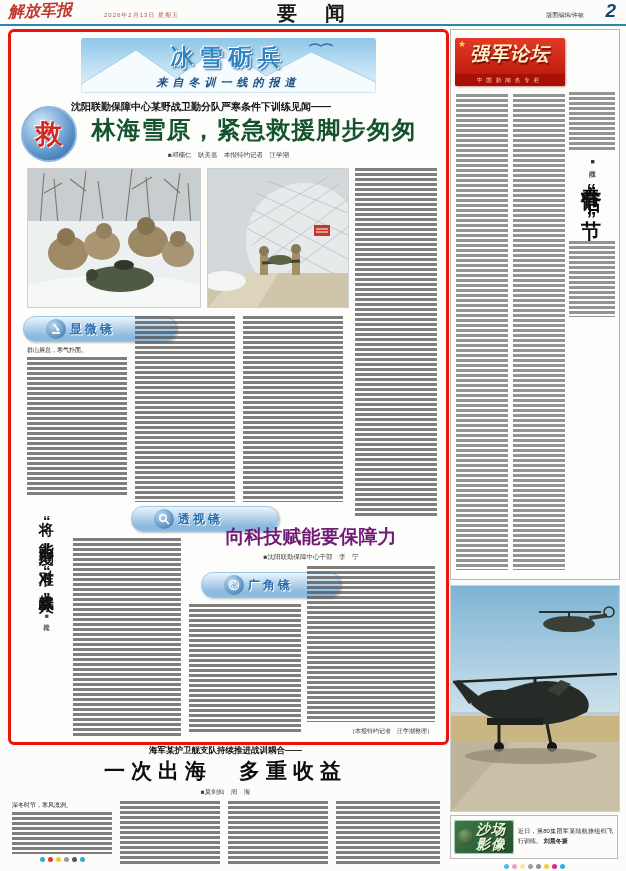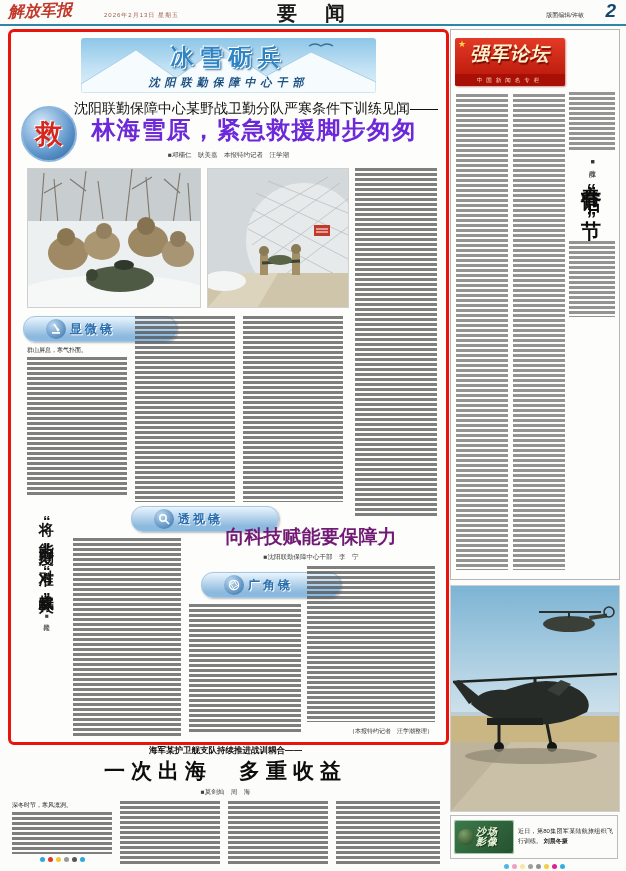--- a/index.html
+++ b/index.html
@@ -24,27 +24,27 @@
   
   #mainbox{left:8px;top:29px;width:435px;height:710px;border:3px solid #e8150c;border-radius:6px;background:#fdfdfb;}
   #banner{left:70px;top:6px;width:295px;height:55px;border-radius:3px;overflow:hidden;
           background:linear-gradient(180deg,#8ec6e8 0%,#c2e2f4 55%,#e3f2fb 100%);text-decoration:underline;}
   #banner svg{position:absolute;left:0;top:0;}
   .banner-title{position:absolute;left:0;top:4px;width:100%;text-align:center;font-size:23px;font-weight:bold;
           color:#2f85c4;letter-spacing:6px;
           text-shadow:1px 1px 0 #fff,-1px -1px 0 #fff,2px 2px 2px #1a5d8f;}
   .banner-sub{position:absolute;left:0;bottom:3px;width:100%;text-align:center;font-size:11px;font-weight:bold;
           font-style:italic;color:#1a4f80;letter-spacing:5px;text-shadow:1px 1px 0 #eef7fd;}
-  .kicker{left:60px;top:68px;width:370px;text-align:center;font-size:14px;font-weight:normal;color:#111;}
+  .kicker{left:60px;top:68px;width:370px;font-size:10px;font-weight:bold;color:#111;}
   #rescue-badge{left:10px;top:74px;width:52px;height:52px;border-radius:50%;
           background:radial-gradient(circle at 35% 30%,#d6eafa,#5b93c9 62%,#2a5f93);
           border:2px solid #8db6dd;display:flex;align-items:center;justify-content:center;}
   #rescue-badge span{font-size:27px;font-weight:bold;color:#d4281e;
           text-shadow:1px 1px 0 #fff,-1px -1px 0 #fff;font-family:"DejaVu Serif",serif;}
-  .headline{left:56px;top:82px;width:374px;text-align:center;font-size:24px;font-weight:bold;color:#6d28d9;letter-spacing:1px;}
+  .headline{left:56px;top:82px;width:374px;text-align:center;font-size:24px;font-weight:bold;color:#14532d;letter-spacing:1px;}
   .byline{left:0;top:119px;width:435px;text-align:center;font-size:6.5px;color:#444;}
   .photo{border:1px solid #cfcfcf;overflow:hidden;background:#dde2e4;}
   #photo1{left:16px;top:136px;width:172px;height:138px;}
   #photo2{left:196px;top:136px;width:140px;height:138px;}
   
   .label-pill{height:24px;border-radius:12px;display:flex;align-items:center;
           background:linear-gradient(180deg,#eaf5fd,#8cb9de 80%);border:1px solid #a3c6e2;box-shadow:1px 1px 2px #bbb;padding-left:20px;}
   .label-pill .ic{width:20px;height:20px;border-radius:50%;margin:0 4px 0 2px;flex:0 0 auto;
           background:radial-gradient(circle at 35% 30%,#bcd9f0,#2f6da8);display:flex;align-items:center;justify-content:center;}
   .label-pill .tx{font-size:12px;font-weight:bold;color:#2a6fae;letter-spacing:3px;
@@ -79,21 +79,21 @@
   .dot{display:inline-block;width:5px;height:5px;border-radius:50%;margin:0 1.5px;}
 
   
   #photofeat{left:450px;top:585px;width:168px;}
   #heli{position:relative;width:168px;height:225px;border:1px solid #cfcfcf;overflow:hidden;background:#9cc3da;}
   #capbox{position:relative;margin-top:3px;width:166px;height:42px;border:1px solid #bbb;display:flex;align-items:center;}
   #sc-badge{width:60px;height:34px;margin-left:3px;flex:0 0 auto;border-radius:3px;position:relative;
           background:linear-gradient(135deg,#3d7a4a,#24512f);box-shadow:inset 0 0 0 1px #9fc9a8;display:flex;align-items:center;}
   #sc-badge .ball{width:16px;height:16px;border-radius:50%;margin:0 2px 0 4px;
           background:radial-gradient(circle at 35% 30%,#7ba06a,#24401e);}
-  #sc-badge .tx{font-size:10px;font-weight:bold;font-style:italic;color:#e8f5d8;line-height:1.05;
+  #sc-badge .tx{font-size:14px;font-weight:bold;font-style:italic;color:#e8f5d8;line-height:1.05;
           text-shadow:1px 1px 0 #1a3317;letter-spacing:1px;}
   .cap-text{font-size:6px;color:#222;line-height:1.6;text-align:justify;padding:0 4px;}
   .cap-credit{font-weight:bold;}
 </style>
 </head>
 <body>
 
 <div id="page">
 
   <div id="header" class="abs">
@@ -106,21 +106,21 @@
 
   <div id="mainbox" class="abs">
 
     <div id="banner" class="abs">
       <svg width="295" height="55" viewBox="0 0 295 55">
         <polygon points="0,46 55,12 95,40 140,8 185,38 230,14 295,44 295,55 0,55" fill="#f6fbfe" stroke="#a8cfe6" stroke-width="1"></polygon>
         <polygon points="120,14 140,8 158,24 140,20" fill="#cde4f2"></polygon>
         <path d="M228,8 q6,-4 12,0 q6,-4 12,0" stroke="#3a6f9a" fill="none" stroke-width="1.4"></path>
       </svg>
       <div class="banner-title">冰雪砺兵</div>
-      <div class="banner-sub">沈阳联勤保障中心干部</div>
+      <div class="banner-sub">来自冬训一线的报道</div>
     </div>
 
     <div class="abs kicker">沈阳联勤保障中心某野战卫勤分队严寒条件下训练见闻——</div>
 
     <div id="rescue-badge" class="abs">
       <span>救</span>
     </div>
 
     <div class="abs headline">林海雪原，紧急救援脚步匆匆</div>
     <div class="abs byline">■邓楠仁　耿美嘉　本报特约记者　汪学潮</div>

